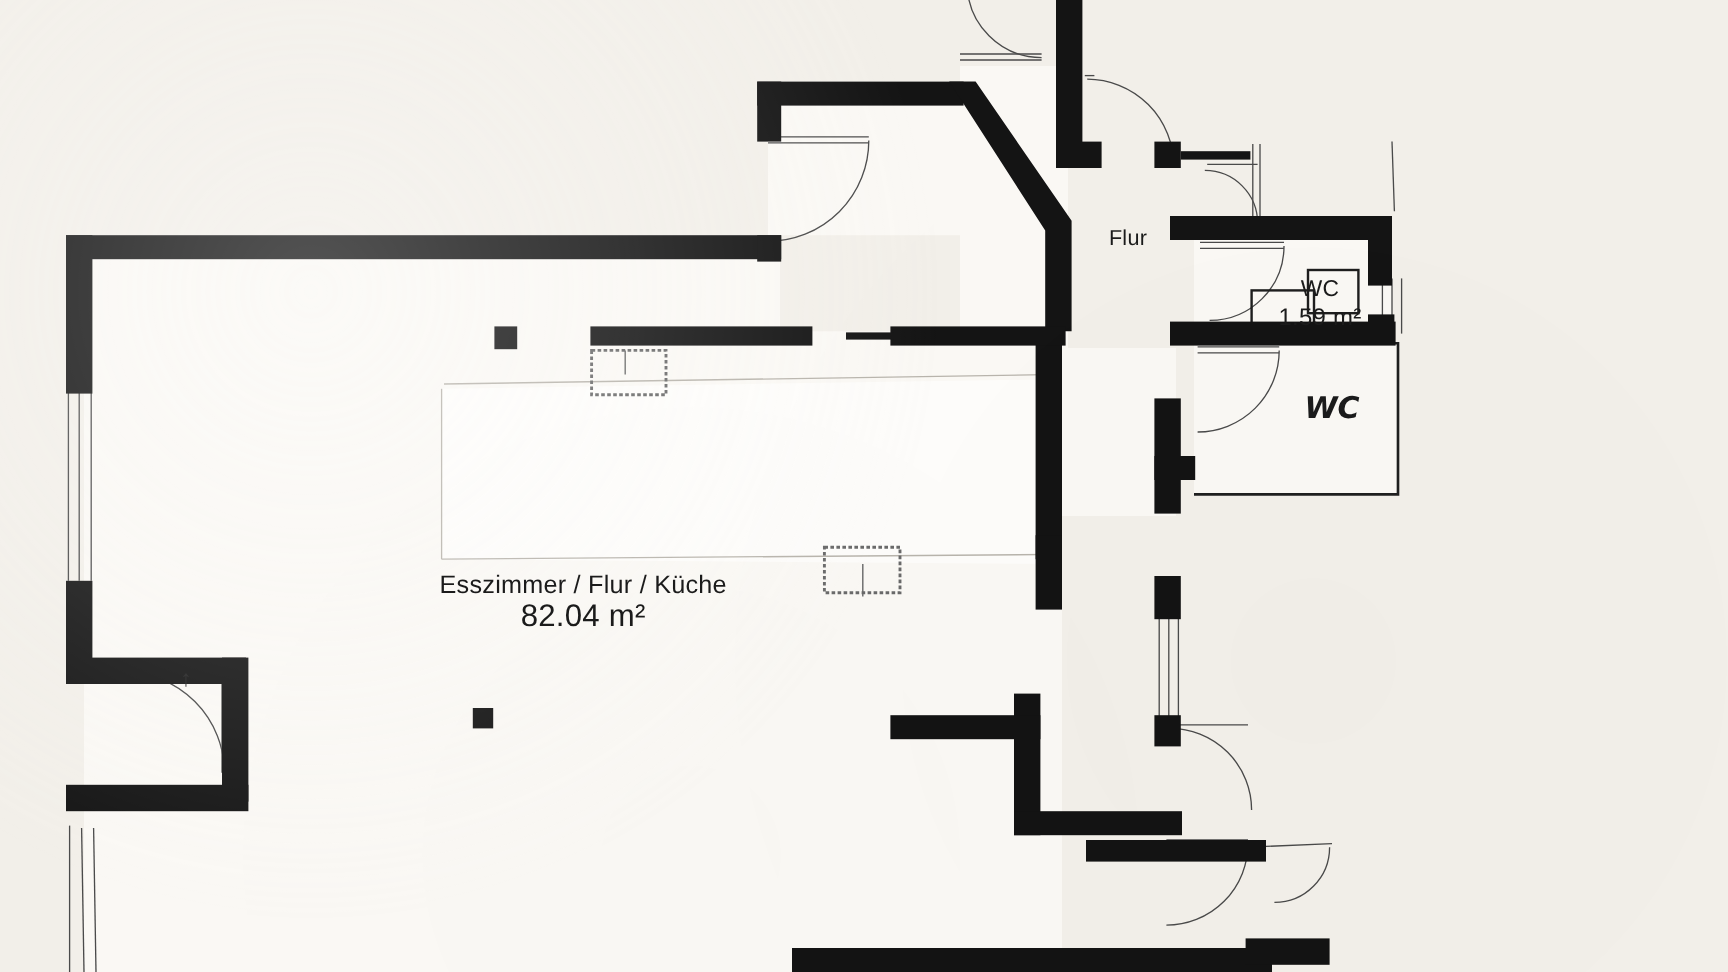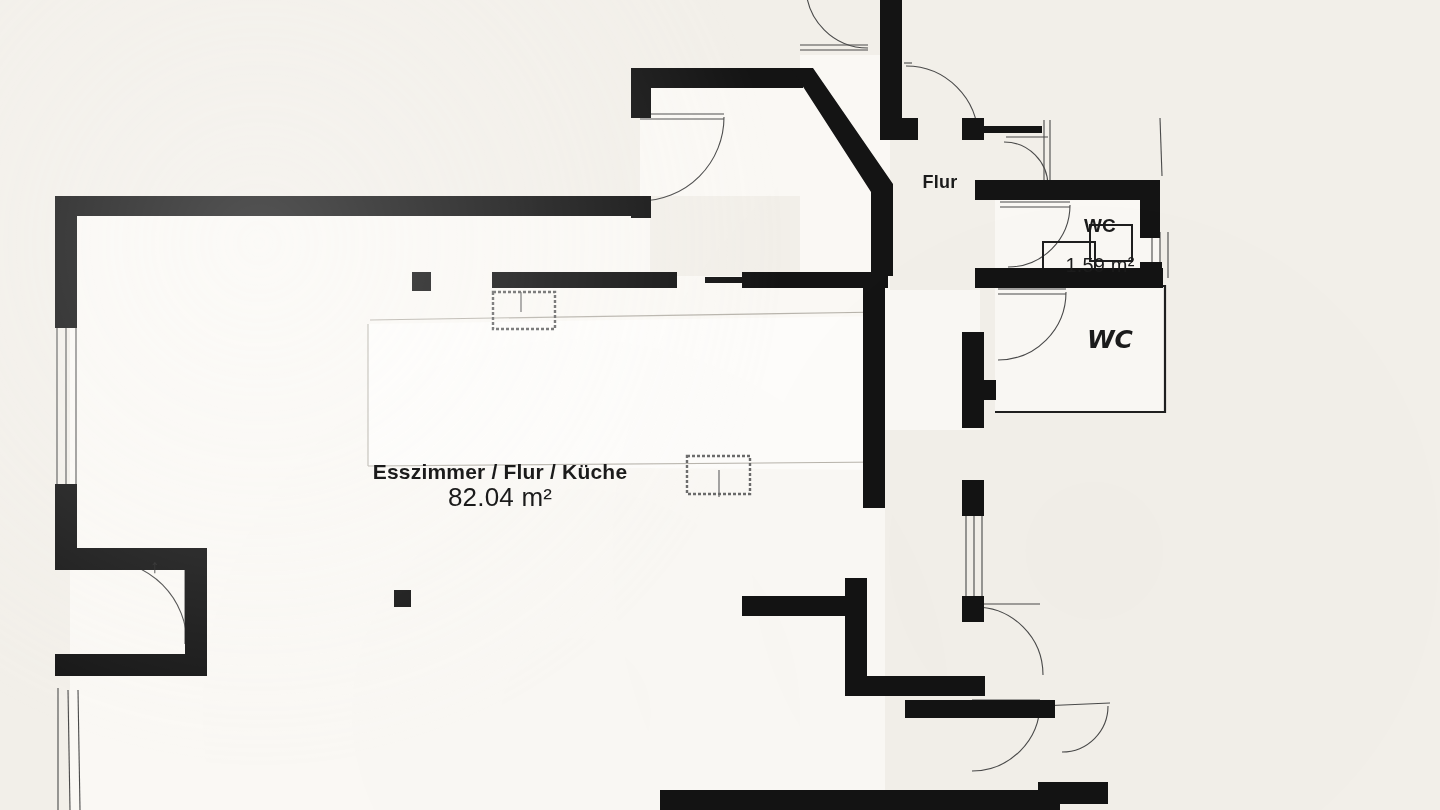--- a/index.html
+++ b/index.html
@@ -29,52 +29,53 @@
   }
   .room-label {
     position: absolute;
     text-align: center;
     color: #1b1b1b;
     white-space: nowrap;
     pointer-events: none;
   }
   .room-label .rl-name {
     display: block;
-    font-weight: bold;
+    font-weight: normal;
     letter-spacing: 0.2px;
+    margin-top: 16px;
   }
   .room-label .rl-area {
     display: block;
     font-weight: normal;
     letter-spacing: 0.2px;
   }
   
   #label-main {
-    left: 250px;
+    left: 236px;
     top: 458px;
     width: 500px;
   }
   #label-main .rl-name { font-size: 21px; line-height: 27px; }
   #label-main .rl-area { font-size: 26px; line-height: 25px; }
   
   #label-flur {
     left: 820px;
     top: 170px;
     width: 240px;
   }
   #label-flur .rl-name { font-size: 18px; line-height: 24px; }
   #label-flur .rl-area { font-size: 17px; line-height: 23px; }
   
   #label-wc-small {
     left: 1020px;
     top: 213px;
     width: 160px;
   }
   #label-wc-small .rl-name { font-size: 19px; line-height: 25px; }
-  #label-wc-small .rl-area { font-size: 20px; line-height: 22px; margin-top: 16px; }
+  #label-wc-small .rl-area { font-size: 20px; line-height: 22px; }
   
   #label-wc-hand {
     left: 1030px;
     top: 325px;
     width: 160px;
     font-style: italic;
     font-weight: bold;
     font-size: 25px;
     line-height: 30px;
     font-family: "DejaVu Sans", sans-serif;

